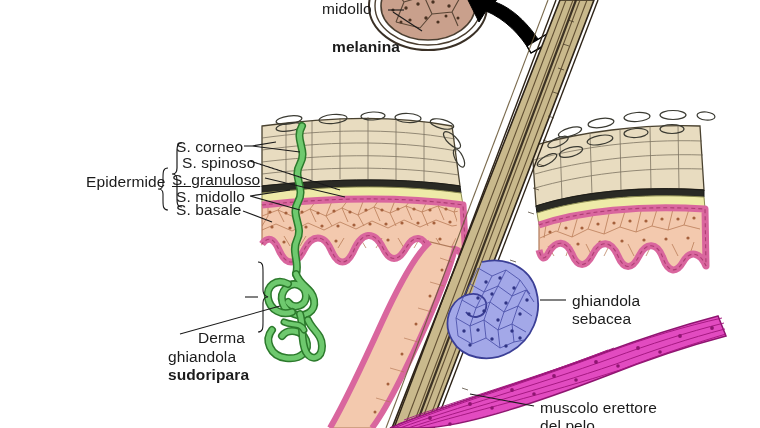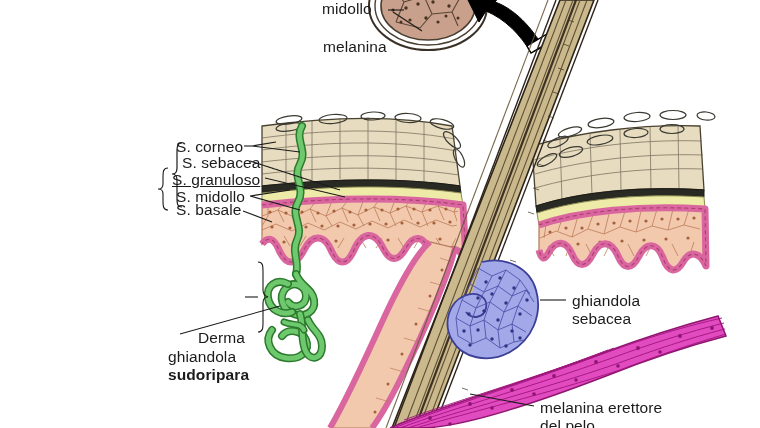--- a/index.html
+++ b/index.html
@@ -395,43 +395,44 @@
       <path d="M180,334 L280,306"></path>
 
       <path d="M566,300 L540,300"></path>
 
       <path d="M534,406 L470,394"></path>
     </g>
   </svg>
 
   <div class="lbl lbl-16" style="left:322px; top:0px;">midollo</div>
 
-  <div class="lbl lbl-16" style="left:323px; top:38px;">melanina</div>
-
+  <div class="lbl lbl-16" style="left:332px; top:38px;font-weight:bold;">melanina</div>
+
+  <div class="lbl lbl-16" style="left:86px; top:173px;">Epidermide</div>
 
   <div class="lbl lbl-16" style="left:176px; top:138px;text-align:center;">S. corneo</div>
 
-  <div class="lbl lbl-16" style="left:182px; top:154px;">S. sebacea</div>
+  <div class="lbl lbl-16" style="left:182px; top:154px;">S. spinoso</div>
 
   <div class="lbl lbl-16" style="left:172px; top:171px;text-decoration:underline;">S. granuloso</div>
 
   <div class="lbl lbl-16" style="left:176px; top:188px;">S. midollo</div>
 
   <div class="lbl lbl-16" style="left:176px; top:201px;">S. basale</div>
 
   <div class="lbl lbl-16" style="left:198px; top:289px;margin-top:40px;">Derma</div>
 
   <div>
     <div class="lbl lbl-16" style="left:168px; top:348px;">ghiandola</div>
     <div class="lbl lbl-16" style="left:168px; top:366px;font-weight:bold;">sudoripara</div>
   </div>
 
   <div>
     <div class="lbl lbl-16" style="left:572px; top:292px;">ghiandola</div>
     <div class="lbl lbl-16" style="left:572px; top:310px;">sebacea</div>
   </div>
 
   <div>
-    <div class="lbl lbl-16" style="left:540px; top:399px;">melanina erettore</div>
+    <div class="lbl lbl-16" style="left:540px; top:399px;">muscolo erettore</div>
     <div class="lbl lbl-16" style="left:540px; top:417px;">del pelo</div>
   </div>
 
 </div>
 
 </body></html>

